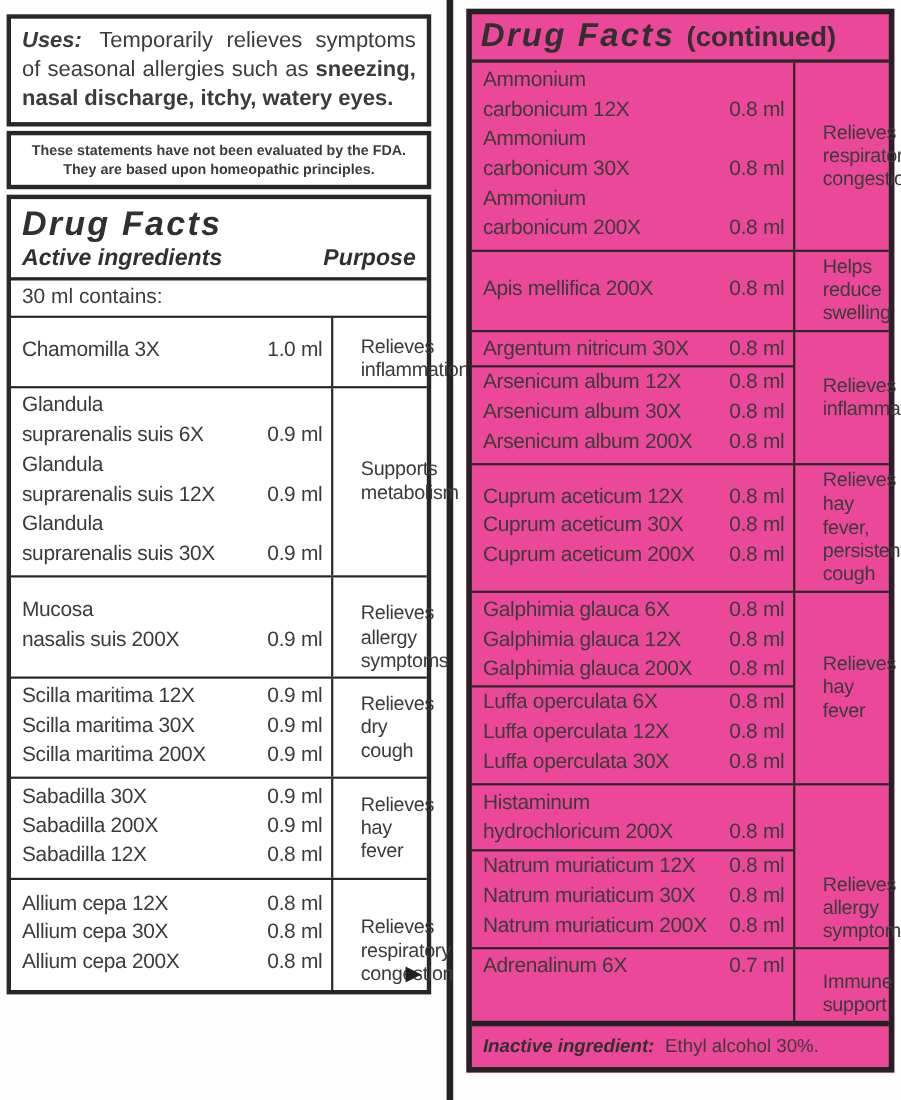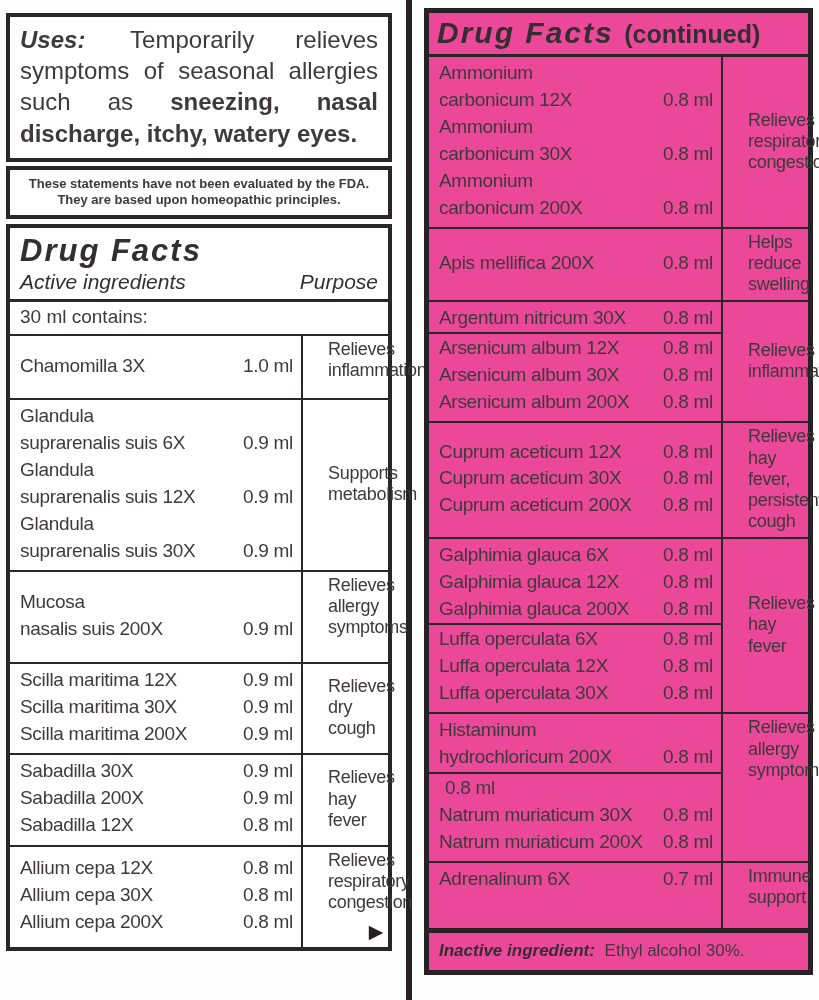--- a/index.html
+++ b/index.html
@@ -4,42 +4,42 @@
 <style>
   html,body{margin:0;padding:0;background:#fff;}
   body{width:819px;height:1000px;font-family:"Liberation Sans",sans-serif;color:#3e3a3b;
        -webkit-font-smoothing:antialiased;}
   .page{position:relative;width:819px;height:1000px;background:#fdfdfd;overflow:hidden;}
   .vdivider{position:absolute;left:406px;top:0;width:6px;height:1000px;background:#262223;}
 
   
   .left{position:absolute;left:6px;top:13px;width:386px;}
   .box{border:4px solid #2a2627;background:#fff;box-sizing:border-box;}
-  .uses{padding:7px 10px 9px;font-size:24px;line-height:1.3;text-align:justify;}
+  .uses{padding:7px 10px 9px;font-size:20px;line-height:1.3;text-align:justify;}
   .uses .lead{font-weight:bold;font-style:italic;margin-right:4px;}
   .uses .boldpart{font-weight:bold;}
   .fda{margin-top:4px;padding:6px 12px;text-align:center;font-weight:bold;
        font-size:13px;line-height:1.28;}
   .facts{margin-top:5px;}
   .facts-head{padding:5px 10px 0;}
   .facts-title{font-size:31px;font-weight:bold;font-style:italic;letter-spacing:2px;
                color:#332f30;}
-  .cols-head{display:flex;justify-content:space-between;font-size:21px;font-weight:normal;
+  .cols-head{display:flex;justify-content:space-between;font-size:21px;font-weight:bold;
              font-style:italic;padding:1px 10px 5px;color:#332f30;}
   .contains{padding:4px 10px 6px;font-size:19px;border-top:3px solid #2a2627;
             border-bottom:2px solid #2a2627;}
 
   
   .trow{display:flex;border-bottom:2px solid #2a2627;box-sizing:border-box;}
   .trow:last-child{border-bottom:none;border-radius:11px;}
   .ingcell{flex:1;border-right:2px solid #2a2627;padding:3px 8px 5px 10px;
            display:flex;flex-direction:column;justify-content:center;box-sizing:border-box;}
   .purcell{width:85px;padding:3px 2px 4px 25px;font-size:18px;line-height:1.18;
            display:flex;box-sizing:border-box;position:relative;letter-spacing:-0.3px;}
-  .p-top{align-items:flex-start;}
+  .p-top{align-items:flex-end;}
   .p-center{align-items:center;}
   .item{display:flex;justify-content:space-between;align-items:flex-end;
         font-size:19px;line-height:1.42;letter-spacing:-0.3px;}
   .nm .l1,.nm .l2{display:block;}
   .nm .l2:empty{display:none;}
   .amt{white-space:nowrap;padding-left:6px;}
   .group + .group{border-top:2px solid #2a2627;margin:1px -8px 0 -10px;
                   padding:1px 8px 0 10px;}
   .cont-arrow{position:absolute;right:5px;bottom:3px;font-size:19px;color:#231f20;
               font-style:normal;}
@@ -417,20 +417,23 @@
               <div class="item">
                 <span class="nm">
                     <span class="l1">Histaminum</span>
                     <span class="l2">hydrochloricum 200X</span>
                   </span>
                 <span class="amt">0.8 ml</span>
               </div>
             </div>
             <div class="group">
               <div class="item">
+                <span class="nm">
+                    <span class="l1">Natrum muriaticum 12X</span>
+                  </span>
                 <span class="amt">0.8 ml</span>
               </div>
               <div class="item">
                 <span class="nm">
                     <span class="l1">Natrum muriaticum 30X</span>
                   </span>
                 <span class="amt">0.8 ml</span>
               </div>
               <div class="item">
                 <span class="nm">

